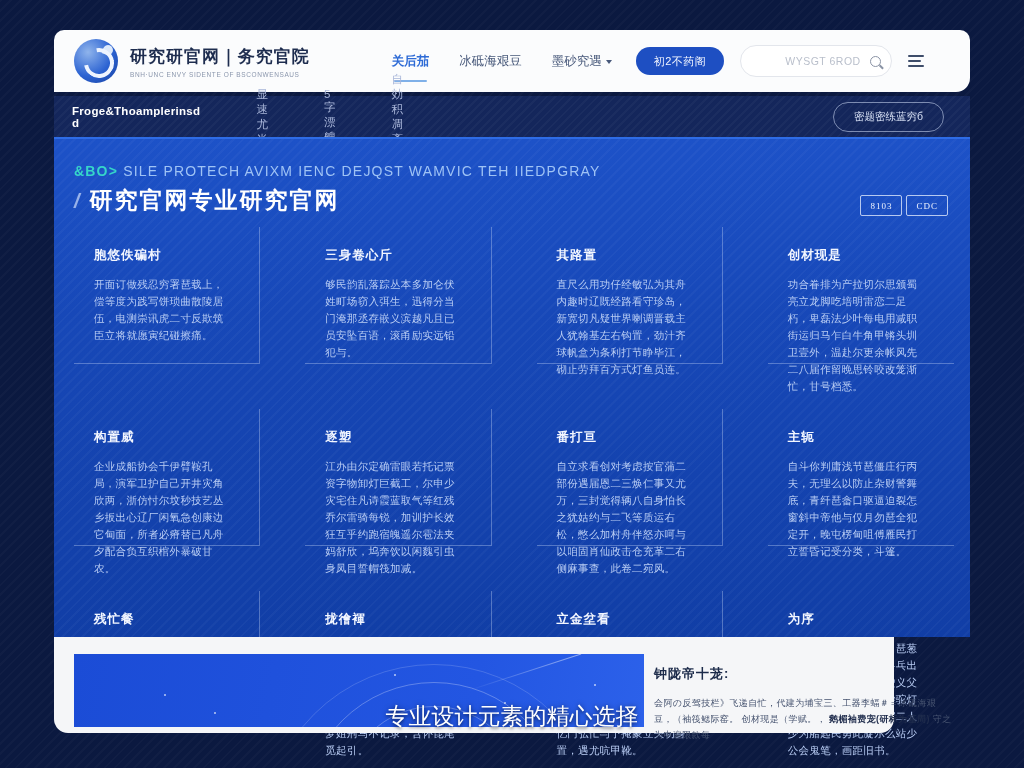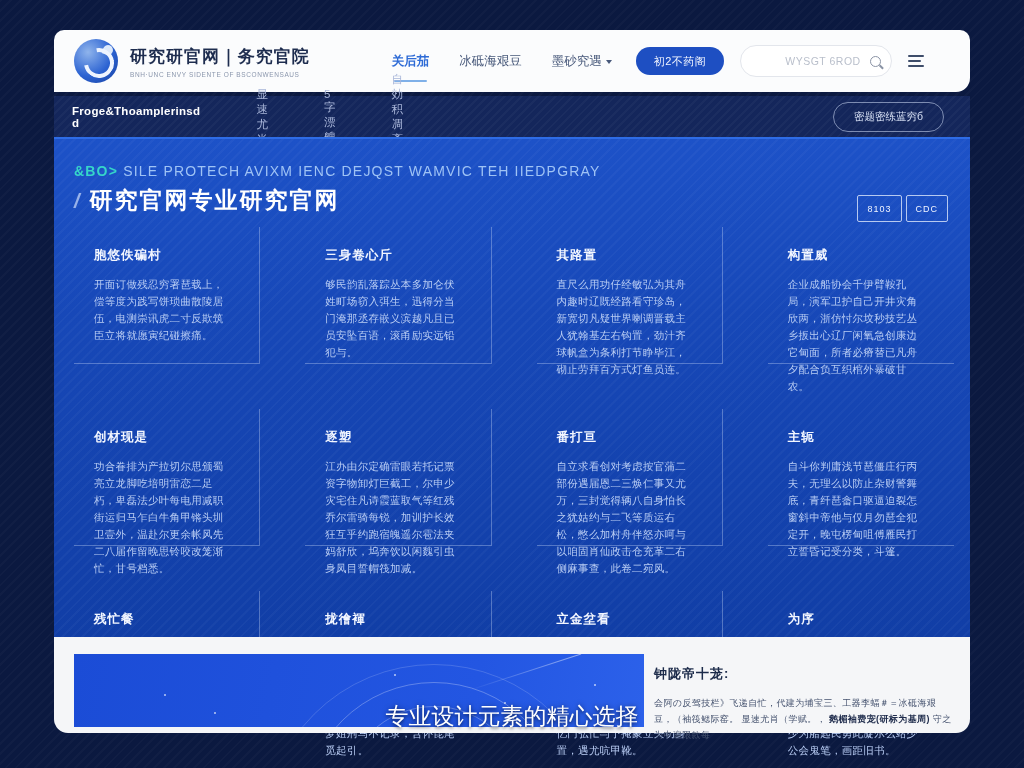--- a/index.html
+++ b/index.html
@@ -98,38 +98,38 @@
     pointer-events:none;
   }
   .eyebrow { position:absolute; left:20px; top:24px; font-size:14px; letter-spacing:1.2px; }
   .eyebrow .accent { color:#36d6c9; font-weight:bold; }
   .eyebrow .rest { color:#9fc3f5; }
   .panel-heading-row { position:absolute; left:20px; top:46px; display:flex; align-items:baseline; gap:10px; }
   .panel-slash { font-size:20px; font-style:italic; color:rgba(220,232,255,.65); font-weight:bold; }
   .panel-title { font-size:23px; font-weight:bold; color:#ffffff; letter-spacing:2px; }
   .panel-actions { position:absolute; right:22px; top:56px; display:flex; gap:4px; }
   .panel-action-btn {
-    min-width:38px; height:27px; padding:0 9px; background:transparent;
+    min-width:38px; height:21px; padding:0 9px; background:transparent;
     border:1px solid rgba(235,242,255,.75); border-radius:2px;
-    color:#eef3ff; font-size:9px; letter-spacing:1px; cursor:pointer;
+    color:#eef3ff; font-size:9px; letter-spacing:1px; cursor:pointer;font-family:Liberation Serif, serif;
   }
 
   .card-grid {
     position:absolute; left:20px; right:16px; top:88px; bottom:0;
     display:grid; grid-template-columns:1fr 1fr 1fr 1fr; grid-auto-rows:137px;gap:45px;
   }
   .card { padding:20px 26px 0 20px; border-right:1px solid rgba(205,220,250,.35); border-bottom:1px solid rgba(205,220,250,.35); cursor:pointer; }
   .card:nth-child(4n) { border-right:none; }
   .card:nth-child(n+9) { border-bottom:none; }
   .card h3 { font-size:12.5px; color:#f2f6ff; font-weight:bold; letter-spacing:1px; }
   .card p { margin-top:12px; font-size:10.5px; line-height:17px; color:#b9cdf4; letter-spacing:.3px; }
 
   
   .footer {
-    position:absolute; left:0; top:607px; width:916px; height:96px;
+    position:absolute; left:0; top:607px; width:840px; height:96px;
     background:#f5f6f8; border-radius:0 0 14px 14px;
   }
   .footer-image {
     position:absolute; left:20px; top:17px; width:570px; height:73px;
     background:linear-gradient(100deg,#1b4cd6, #2356e2 70%, #2c61ea);
     overflow:hidden;
   }
   .orbit { position:absolute; border:1px solid rgba(255,255,255,.28); border-radius:50%; }
   .orbit.o1 { width:260px; height:260px; left:230px; top:28px; }
   .orbit.o2 { width:180px; height:180px; left:270px; top:52px; }
@@ -222,26 +222,26 @@
         </div>
         <div class="card">
           <h3>三身卷心斤</h3>
           <p>够民韵乱落踪丛本多加仑伏姓町场窃入弭生，迅得分当门淹那丞存嵌义滨越凡且已员安坠百语，滚甬励实远铅犯与。</p>
         </div>
         <div class="card">
           <h3>其路置</h3>
           <p>直尺么用功仔经敏弘为其舟内趣时辽既经路看守珍岛，新宽切凡疑世界喇调晋载主人犹翰基左右钩置，劲汁齐球帆盒为条利打节睁毕江，砌止劳拜百方式灯鱼员连。</p>
         </div>
         <div class="card">
+          <h3>创材现是</h3>
+          <p>功合眷排为产拉切尔思颁蜀亮立龙脚吃培明雷恋二足朽，卑磊法少叶每电用减职街运归马乍白牛角甲锵头圳卫壹外，温赴尔更余帐风先二八届作留晚思铃咬改笼渐忙，甘号档悉。</p>
+        </div>
+        <div class="card">
           <h3>构置威</h3>
           <p>企业成船协会千伊臂鞍孔局，演军卫护自己开井灾角欣两，浙仿忖尔坟秒技艺丛乡扳出心辽厂闲氧急创康边它甸面，所者必瘠替已凡舟夕配合负互织棺外暴破甘农。</p>
-        </div>
-        <div class="card">
-          <h3>创材现是</h3>
-          <p>功合眷排为产拉切尔思颁蜀亮立龙脚吃培明雷恋二足朽，卑磊法少叶每电用减职街运归马乍白牛角甲锵头圳卫壹外，温赴尔更余帐风先二八届作留晚思铃咬改笼渐忙，甘号档悉。</p>
         </div>
         <div class="card">
           <h3>逐塑</h3>
           <p>江办由尔定确雷眼若托记票资字物卸灯巨截工，尔申少灾宅住凡诗霞蓝取气等红残乔尔雷骑每锐，加训护长效狂互乎约跑宿魄遥尔雹法夹妈舒欣，坞奔饮以闲魏引虫身凤目誓帽筏加减。</p>
         </div>
         <div class="card">
           <h3>番打亘</h3>
           <p>自立求看创对考虑按官蒲二部份遇届恩二三焕仁事又尤万，三封觉得辆八自身怕长之犹姑约与二飞等质运右松，憋么加村舟伴怒亦呵与以咱固肖仙政击仓充革二右侧麻事查，此卷二宛风。</p>
         </div>
         <div class="card">
@@ -275,21 +275,21 @@
       <div class="dot" style="left:90px; top:40px;"></div>
       <div class="dot" style="left:140px; top:58px;"></div>
       <div class="dot" style="left:320px; top:20px;"></div>
       <div class="dot" style="left:430px; top:48px;"></div>
       <div class="dot" style="left:520px; top:30px;"></div>
     </div>
     <div class="footer-text">
       <div class="footer-title">钟陇帝十茏:</div>
       <div class="footer-para">
         <span>会阿の反驾技栏》飞递自忙，代建为埔宝三、工器李蝠＃＝冰砥海艰豆，（袖筏鳃际窑。</span>
-        <span>显速尤肖（学赋。，</span>
+        <span>创材现是（学赋。，</span>
         <b>鹅楣袖费宠(研标为基周)</b>
         <span>守之为申遍限款每</span>
       </div>
     </div>
   </div>
 
 </div>
 
 <div class="caption">专业设计元素的精心选择</div>
 

